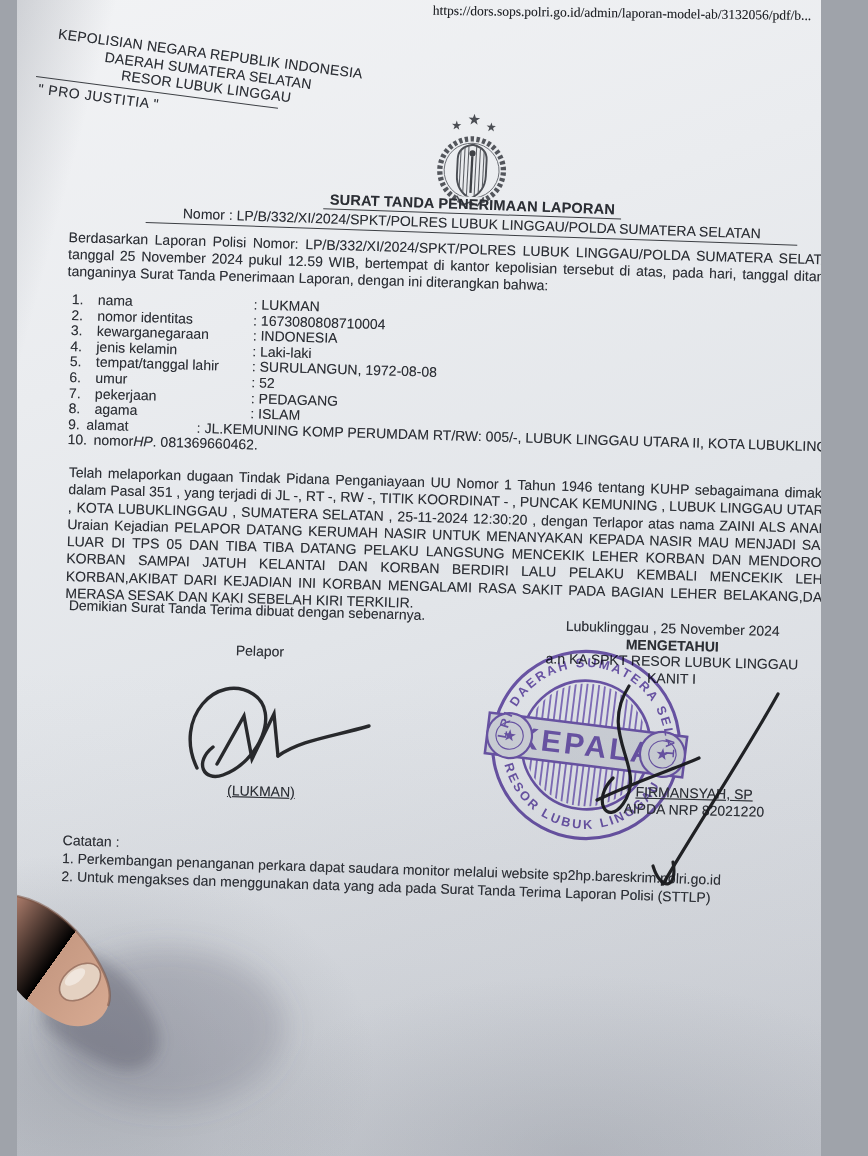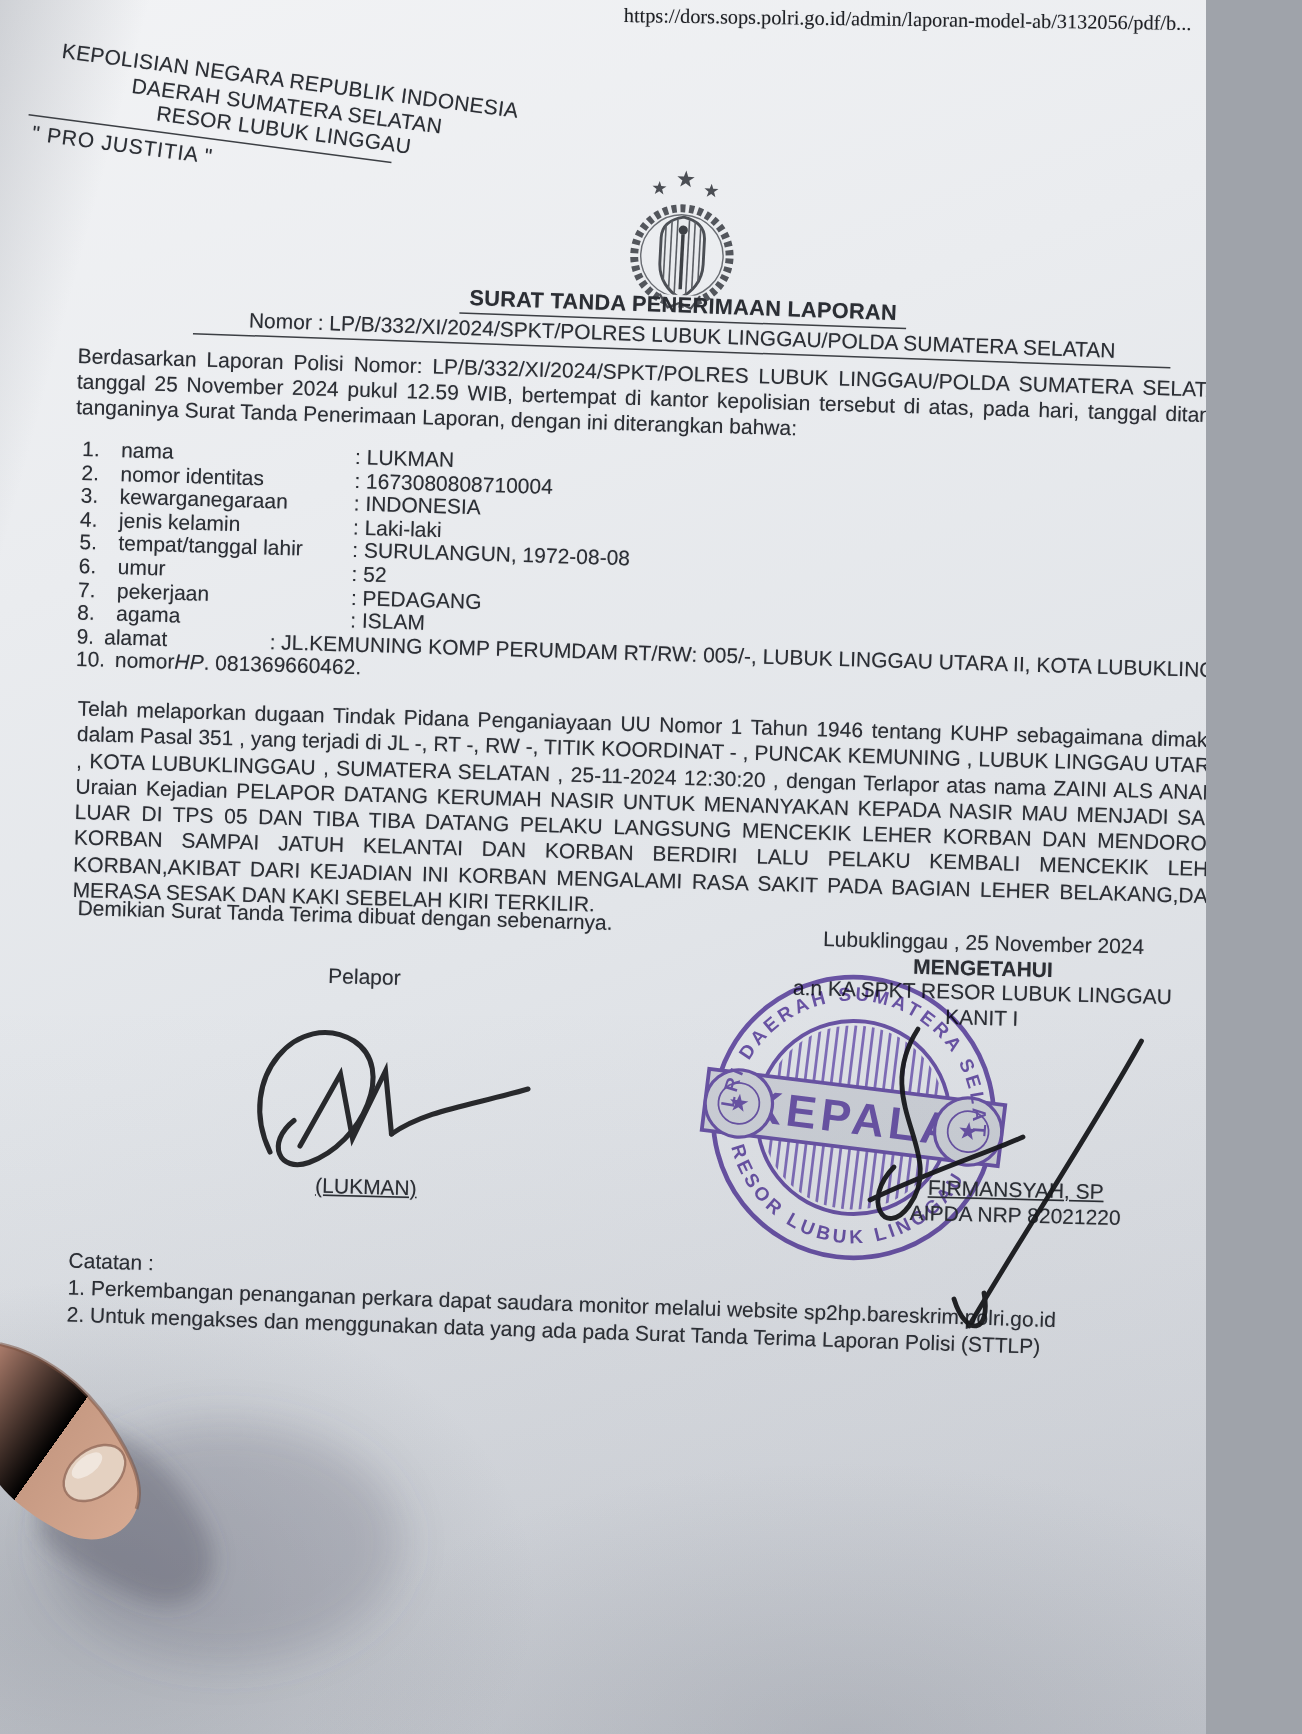--- a/index.html
+++ b/index.html
@@ -6,20 +6,21 @@
   #sheet{
     position:relative;width:804px;height:1156px;overflow:hidden;
     font-family:"Liberation Sans","DejaVu Sans",sans-serif;
     color:#2b2e34;
     background:
       linear-gradient(105deg, rgba(125,130,140,.30) 0%, rgba(125,130,140,0) 9%),
       radial-gradient(420px 300px at 8% 92%, rgba(85,90,102,.28) 0%, rgba(85,90,102,0) 70%),
       radial-gradient(520px 260px at 70% 100%, rgba(105,110,122,.20) 0%, rgba(105,110,122,0) 70%),
       linear-gradient(180deg, rgba(130,135,145,0) 58%, rgba(130,135,145,.10) 82%, rgba(115,120,130,.18) 100%),
       linear-gradient(160deg,#f2f3f5 0%,#eaecef 28%,#e2e5e9 52%,#dadde2 74%,#d2d5db 100%);
+    margin-left: 17px;
   }
   #sheet *{box-sizing:border-box;}
   .abs{position:absolute;}
   .doc{text-shadow:0 0 .6px rgba(43,46,52,.38);}
   
   .url{top:8px;right:10px;font-family:"Liberation Serif","DejaVu Serif",serif;
        font-size:13.5px;color:#1f2125;transform:rotate(.8deg);transform-origin:right top;}
   
   .letterhead{left:30px;top:24px;width:332px;transform:rotate(7.5deg);transform-origin:left top;
               text-align:center;font-size:14px;line-height:16.5px;letter-spacing:.2px;}

